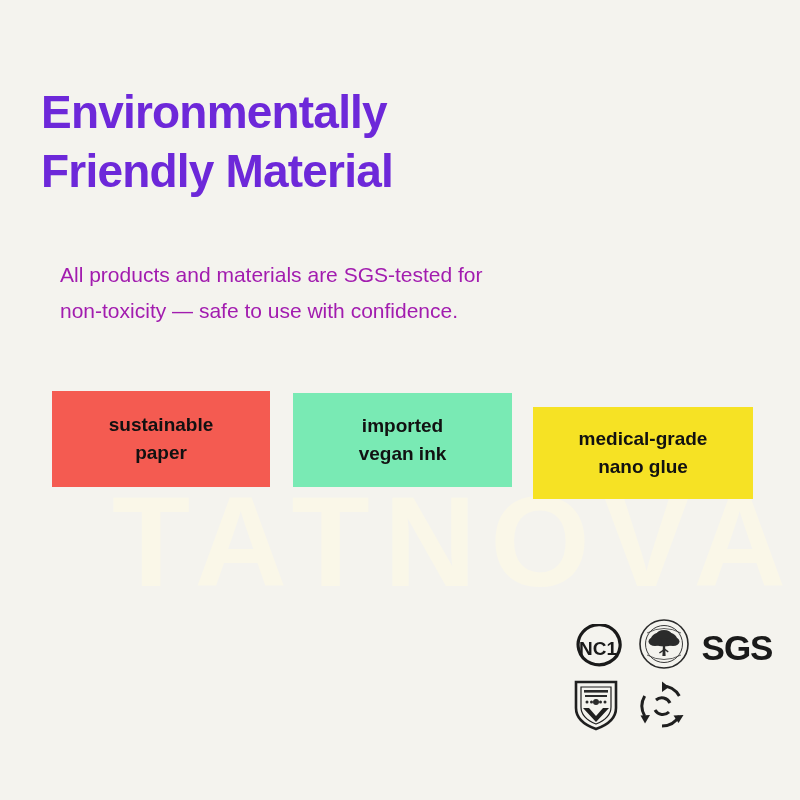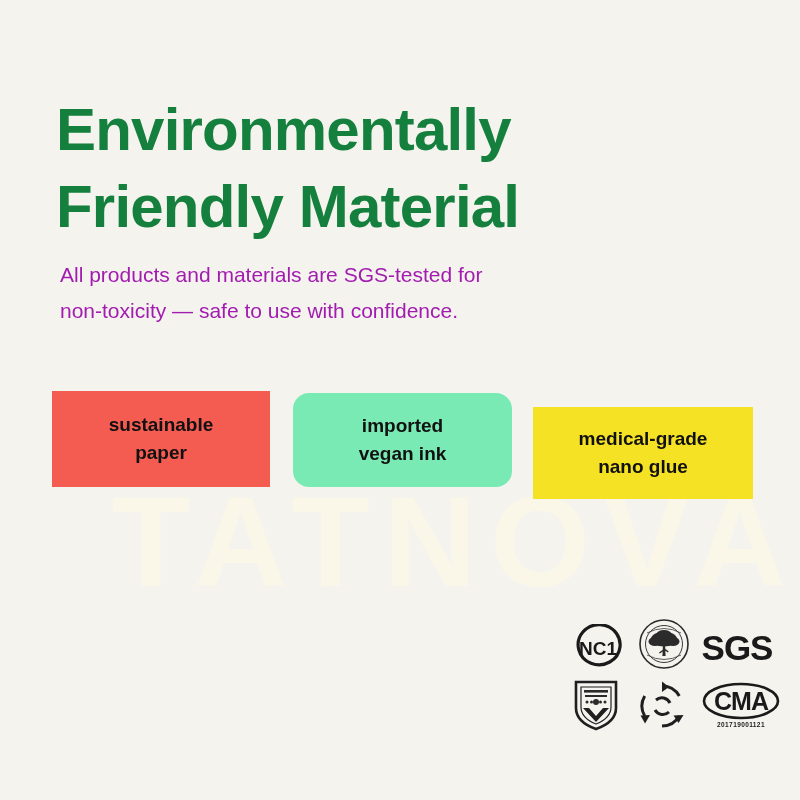--- a/index.html
+++ b/index.html
@@ -34,28 +34,28 @@
     color: #faf7e8;
     line-height: 1;
     white-space: nowrap;
     user-select: none;
     z-index: 0;
   }
 
   
   .headline {
     position: absolute;
-    left: 56px;
+    left: 41px;
     top: 52px;
     width: 620px;
-    font-size: 60px;
+    font-size: 46px;
     line-height: 1.28;
     font-weight: 700;
     letter-spacing: -0.8px;
-    color: #15803d;
+    color: #6d28d9;
     z-index: 2;
   }
   .headline .line {
     display: block;
   }
 
   
   .subcopy {
     position: absolute;
     left: 60px;
@@ -97,21 +97,20 @@
   .badge-0 {
     width: 218px;
     height: 96px;
     margin-right: 23px;
   }
   .badge-1 {
     width: 219px;
     height: 94px;
     margin-right: 21px;
     margin-top: 2px;
-    border-radius: 16px;
   }
   .badge-2 {
     width: 220px;
     height: 92px;
     margin-top: 16px;
   }
   .badge .bline { display: block; }
 
   
   .certs {
@@ -267,25 +266,18 @@
             <path d="M47.5 35 L42.5 43 L37.5 35.5 Z"></path>
             <path d="M4.5 35.5 L14 35 L9 43.5 Z"></path>
           </g>
           <g fill="none" stroke="#1f1f1f" stroke-width="3">
             <path d="M20 20 A9 9 0 0 1 34 23"></path>
             <path d="M33 32 A9 9 0 0 1 19 30"></path>
           </g>
         </svg>
       </div>
 
-      <div class="cert cert-cma">
-        <svg width="78" height="38" viewBox="0 0 78 38">
-          <ellipse cx="39" cy="19" rx="37" ry="17" fill="none" stroke="#1a1a1a" stroke-width="2.6"></ellipse>
-          <text x="39" y="28" font-family="'Liberation Sans', sans-serif" font-size="25" font-weight="700" fill="#1a1a1a" text-anchor="middle" letter-spacing="-1">CMA</text>
-        </svg>
-        <span class="cma-num">201719001121</span>
-      </div>
 
     </div>
 
   </div>
 
 </div>
 
 </body></html>

